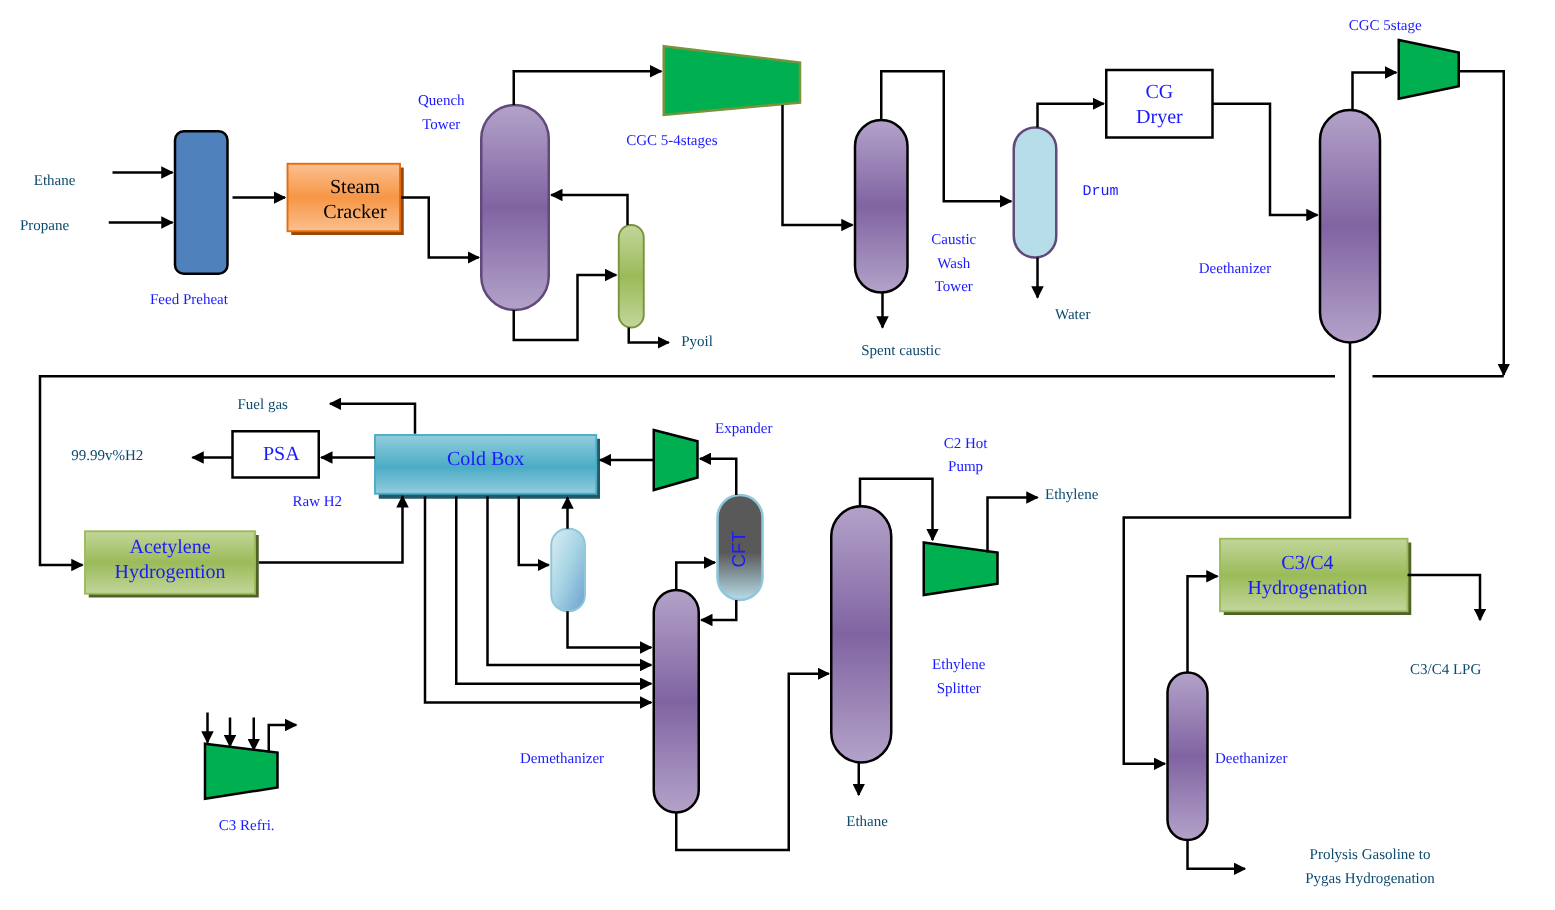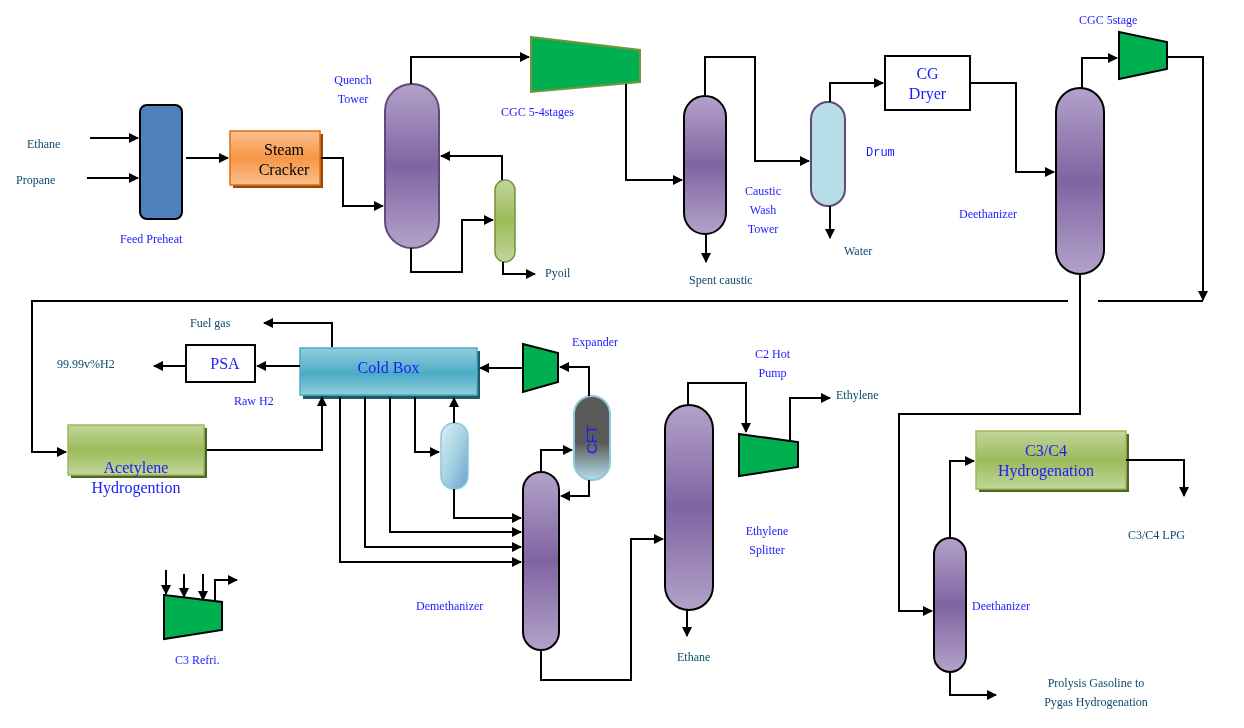--- a/index.html
+++ b/index.html
@@ -188,21 +188,21 @@
 <div class="lbl blue" style="left:959px;top:205px;">Deethanizer</div>
 
 <div class="lbl red" style="left:190px;top:314px;">Fuel gas</div>
 <div class="lbl red" style="left:57px;top:355px;">99.99v%H2</div>
 <div class="boxtxt blue" style="left:202px;top:354px;width:46px;">PSA</div>
 <div class="lbl blue" style="left:234px;top:392px;">Raw H2</div>
 <div class="boxtxt blue" style="left:300px;top:358px;width:177px;">Cold Box</div>
 <div class="lbl blue" style="left:572px;top:333px;">Expander</div>
 <div style="position:absolute;left:578px;top:430px;width:28px;height:20px;transform:rotate(-90deg);color:#1a1aff;font-family:'Liberation Sans',sans-serif;font-size:15px;text-align:center;line-height:20px;">CFT</div>
 
-<div class="boxtxt blue" style="left:68px;top:458px;width:136px;">
+<div class="boxtxt blue" style="left:68px;top:428px;width:136px;">
   <div>Acetylene</div>
   <div>Hydrogention</div>
 </div>
 
 <div class="lbl blue" style="left:416px;top:597px;">Demethanizer</div>
 
 <div class="lbl blue center" style="left:735px;top:345px;width:75px;">
   <div>C2 Hot</div>
   <div>Pump</div>
 </div>

